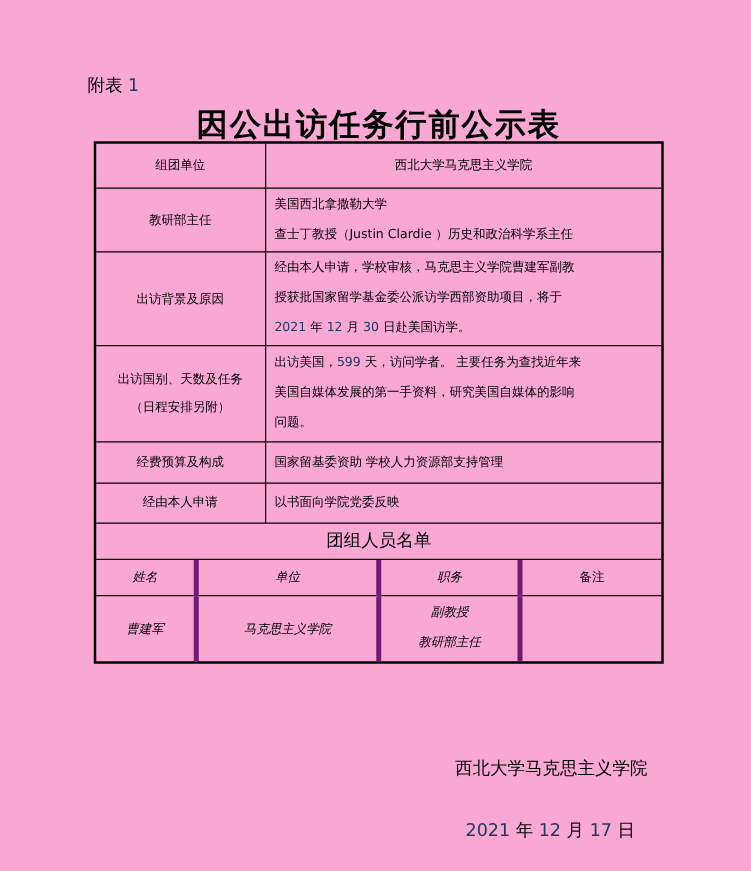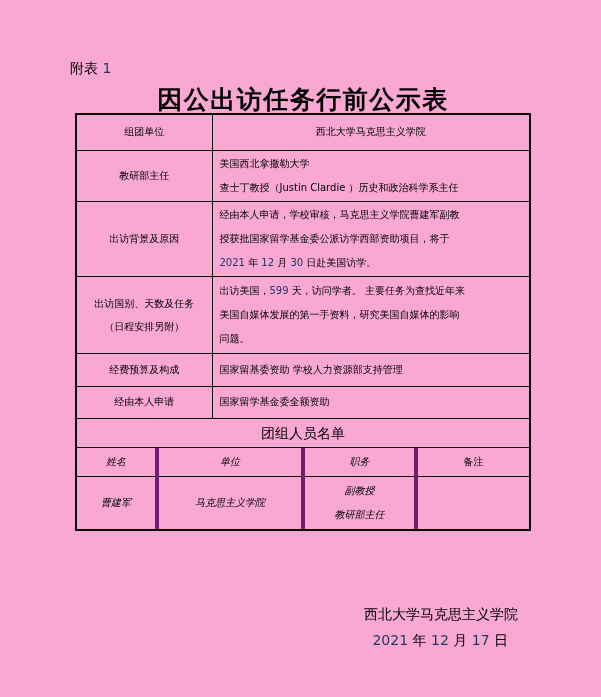--- a/index.html
+++ b/index.html
@@ -27,21 +27,21 @@
     height:28px; line-height:28px; border-bottom:1px solid #000; text-align:center;
   }
   .people th, .people td { text-align:center; vertical-align:middle; overflow:hidden; }
   .people .bdr { border-right:4px solid #701a75;font-style:italic; }
   .people thead th { border-bottom:1px solid #000; }
   .num { color:#1F3864; }
   .notice { position:absolute; left:65px; top:554px; width:475px; }
   .notice .line { line-height:25px; }
   .notice .line:first-child { text-indent:2em; }
   .signature { position:absolute; top:606px; right:83px; white-space:nowrap; }
-  .sign-date { position:absolute; top:632px; right:93px; white-space:nowrap; }
+  .sign-date { position:absolute; top:656px; right:93px; white-space:nowrap; }
 </style>
 </head>
 <body>
 
 <div class="page">
 
   <div class="attachment-label">附表 <span class="num">1</span></div>
 
   <div class="doc-title">因公出访任务行前公示表</div>
 
@@ -82,21 +82,21 @@
               <div class="line">美国自媒体发展的第一手资料，研究美国自媒体的影响</div>
               <div class="line">问题。</div>
             </td>
       </tr>
       <tr style="height:33px">
         <td class="label">经费预算及构成</td>
         <td class="value">国家留基委资助 学校人力资源部支持管理</td>
       </tr>
       <tr style="height:32px">
         <td class="label">经由本人申请</td>
-        <td class="value">国家留学基金委全额资助</td>
+        <td class="value">以书面向学院党委反映</td>
       </tr>
     </tbody>
       </table>
 
     <div class="group-title">团组人员名单</div>
 
     <table class="people">
       <colgroup>
           <col style="width:80px">
           <col style="width:146px">

